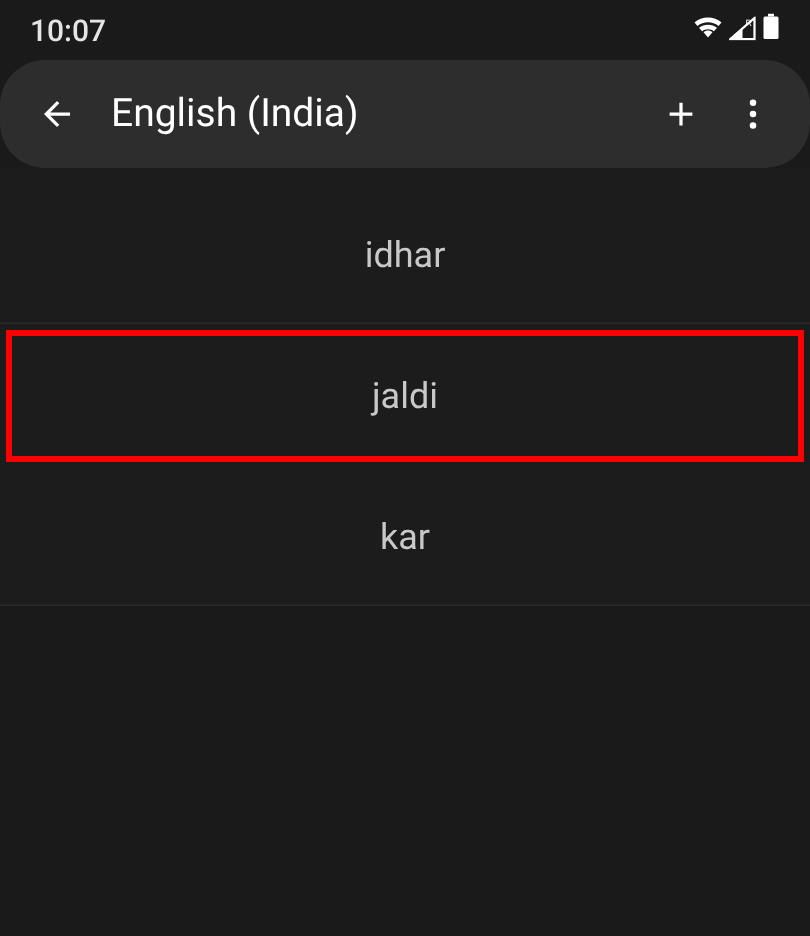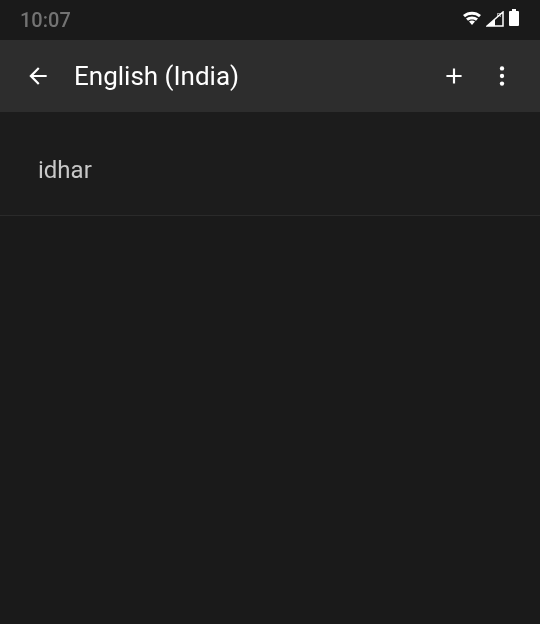--- a/index.html
+++ b/index.html
@@ -17,33 +17,34 @@
     }
     .status-bar {
       height: 40px;
       background: #1a1a1a;
       display: flex;
       justify-content: space-between;
       align-items: center;
       padding: 0 20px;
       font-size: 20px;
       font-weight: 500;
-      color: #737373;
+      color: #e5e5e5;
     }
     .status-right {
       display: flex;
       align-items: center;
       gap: 4px;
     }
     .app-bar {
       height: 72px;
       background: #2d2d2d;
       display: flex;
       align-items: center;
       padding: 0 14px;
+      border-radius: 30px;
     }
     .back-arrow {
       width: 48px;
       height: 48px;
       display: flex;
       align-items: center;
       justify-content: center;
       cursor: pointer;
     }
     .title {
@@ -75,20 +76,21 @@
     .list-item {
       height: 92px;
       display: flex;
       align-items: center;
       padding: 0 38px;
       font-size: 24px;
       color: #c8c8c8;
       border-bottom: 1px solid #2a2a2a;
       cursor: pointer;
       position: relative;
+      justify-content: center;
     }
     .list-item.highlighted {
       border: 4px solid #ff0000;
       margin: 4px 4px;
       height: 88px;
     }
     .spacer {
       height: 12px;
       background: #1c1c1c;
     }
@@ -139,13 +141,19 @@
       <circle cx="12" cy="19" r="2"></circle>
     </svg>
   </div>
 </div>
 
 <div class="content">
   <div class="spacer"></div>
   <div class="list-item">
     <span>idhar</span>
   </div>
+  <div class="list-item highlighted">
+    <span>jaldi</span>
+  </div>
+  <div class="list-item">
+    <span>kar</span>
+  </div>
 </div>
 
 </body></html>

